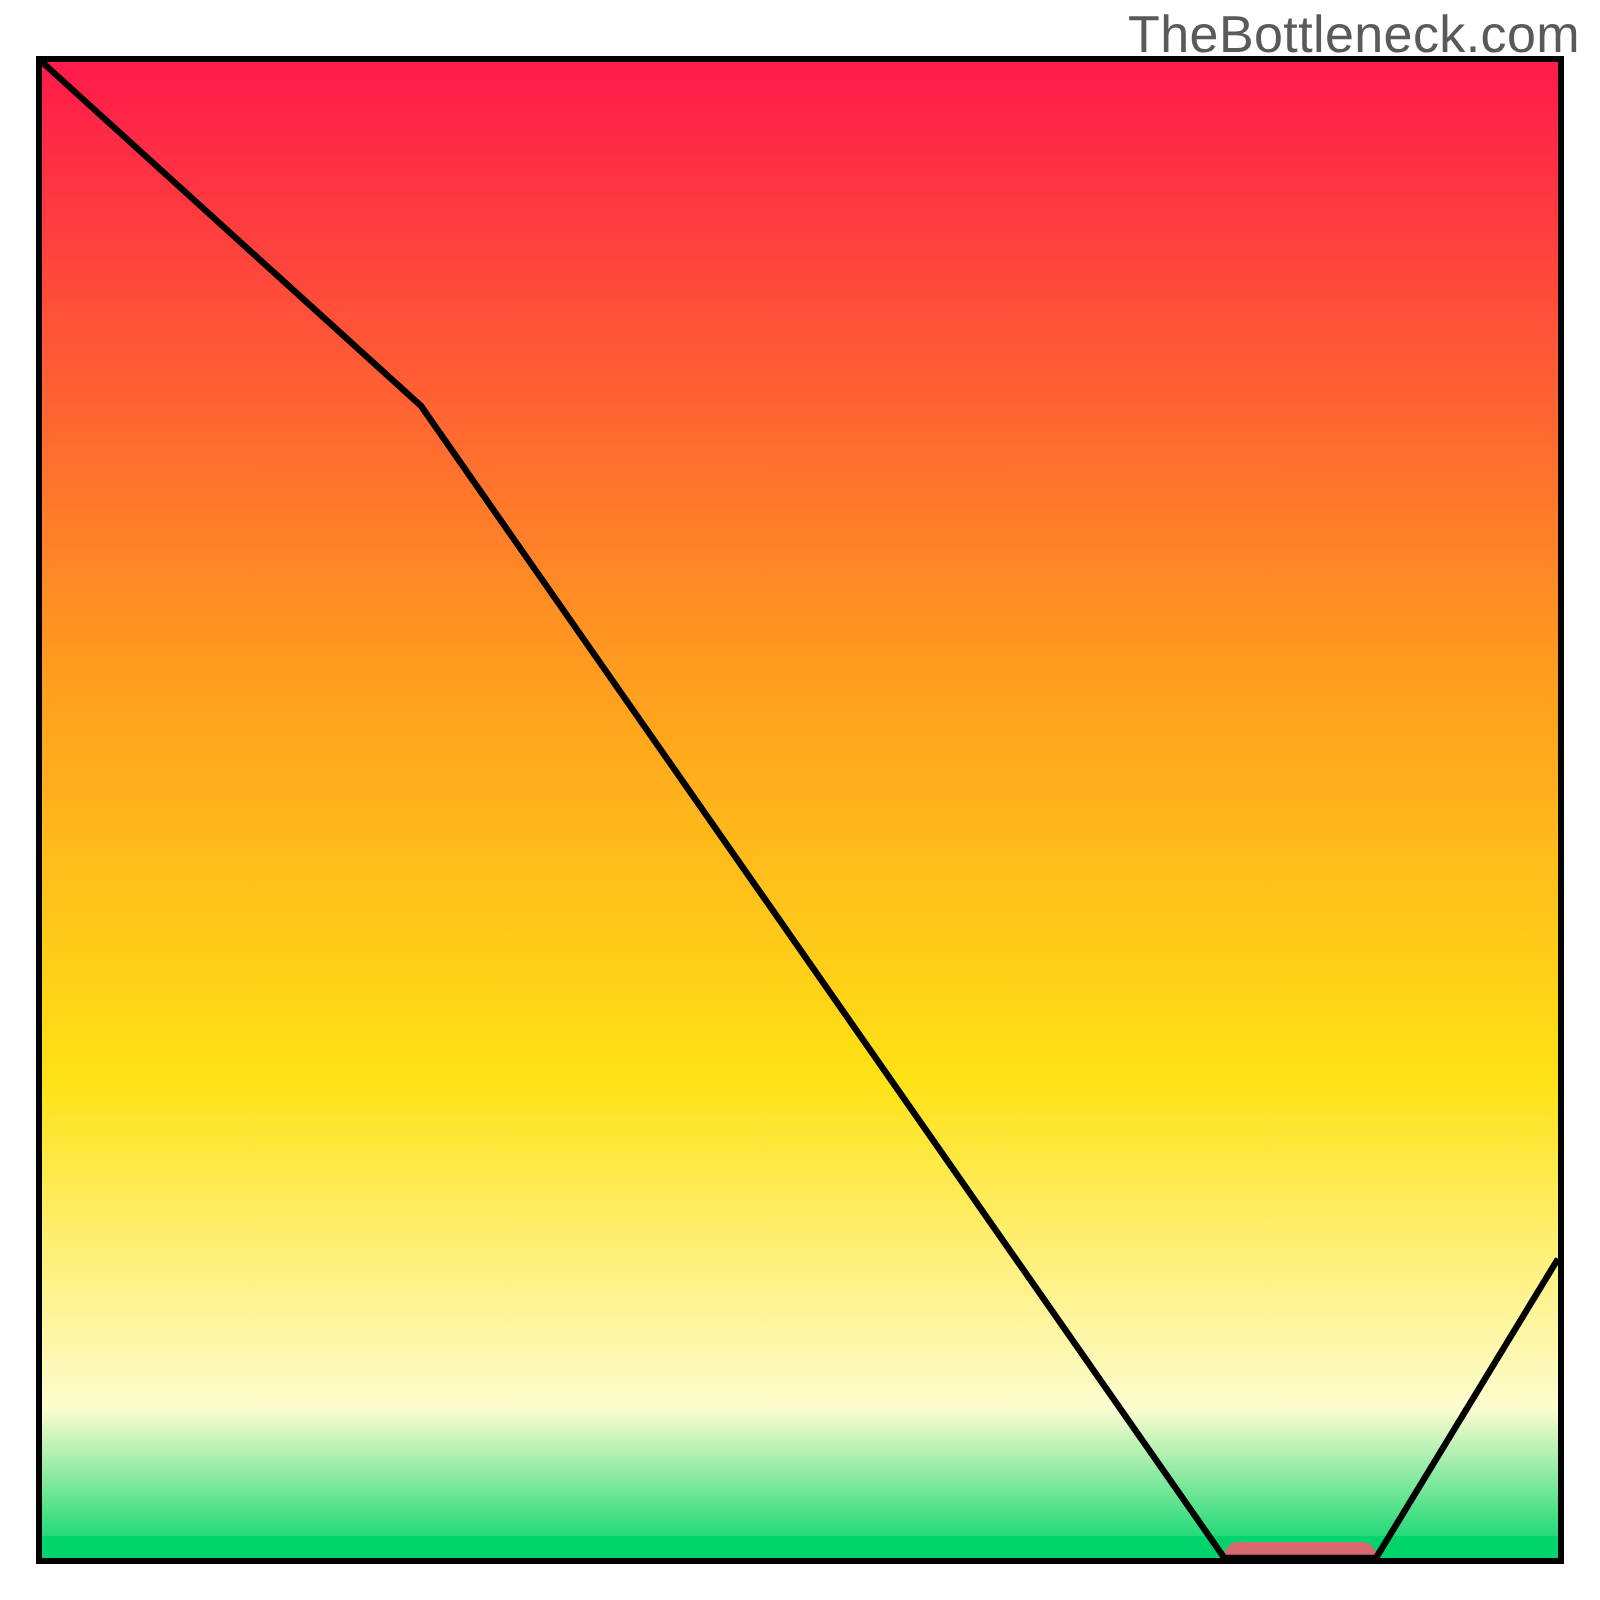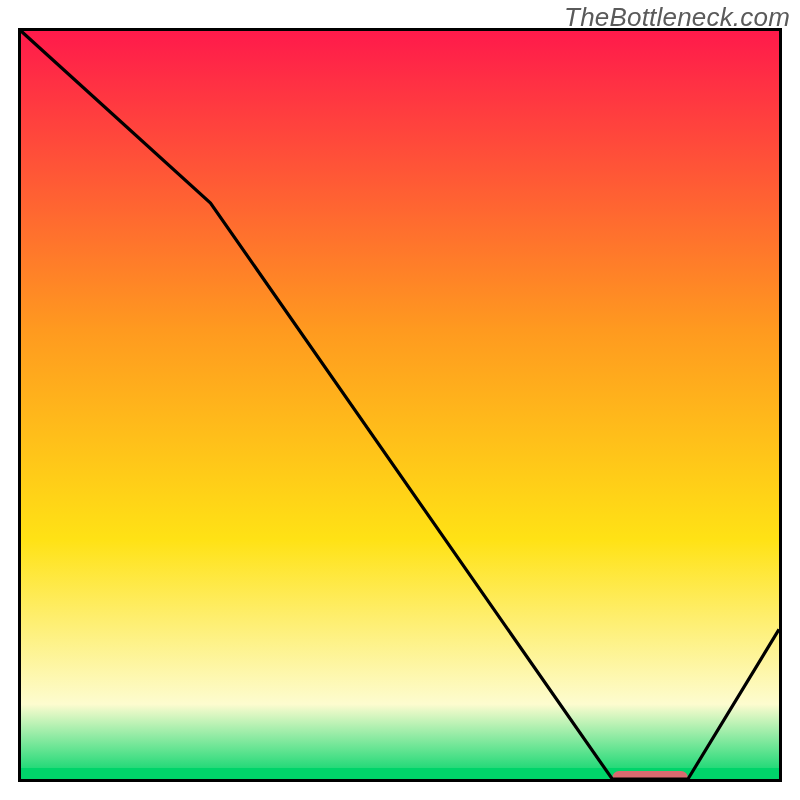--- a/index.html
+++ b/index.html
@@ -8,21 +8,20 @@
     width: 800px;
     height: 800px;
     overflow: hidden;
     background: #ffffff;
     font-family: Arial, Helvetica, sans-serif;
   }
   .stage {
     position: relative;
     width: 800px;
     height: 632px;
-    font-style: italic;
   }
   .watermark {
     position: absolute;
     top: 2px;
     right: 10px;
     font-size: 26px;
     font-weight: 400;
     color: #5a5a5a;
     letter-spacing: 0.2px;
   }

